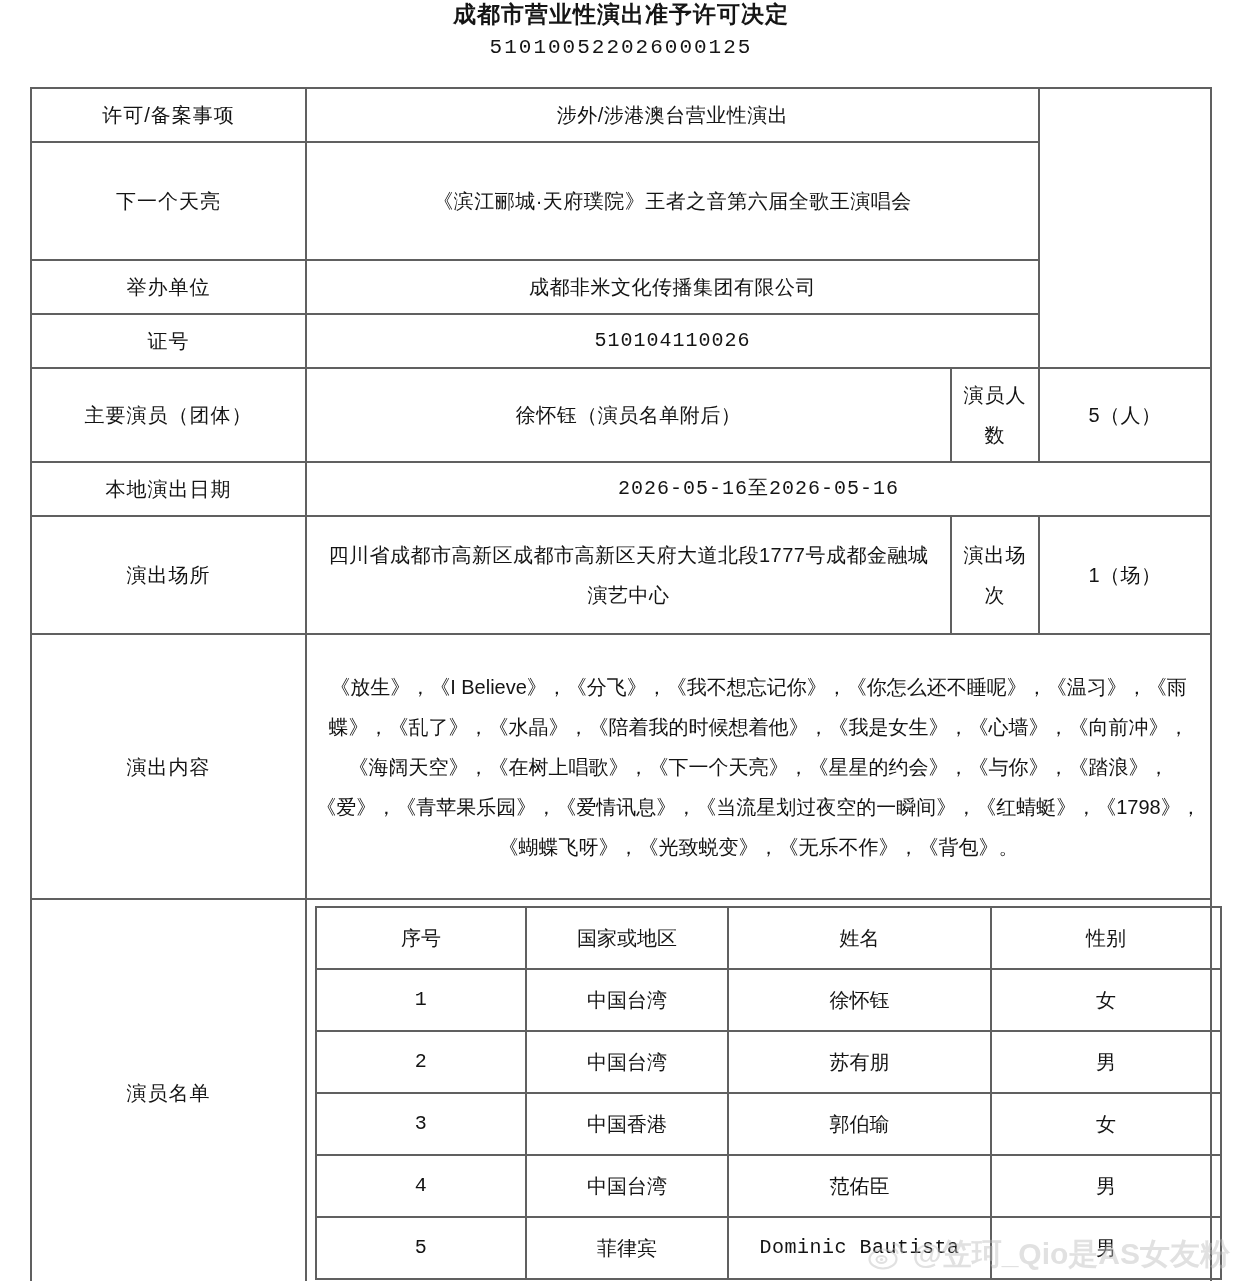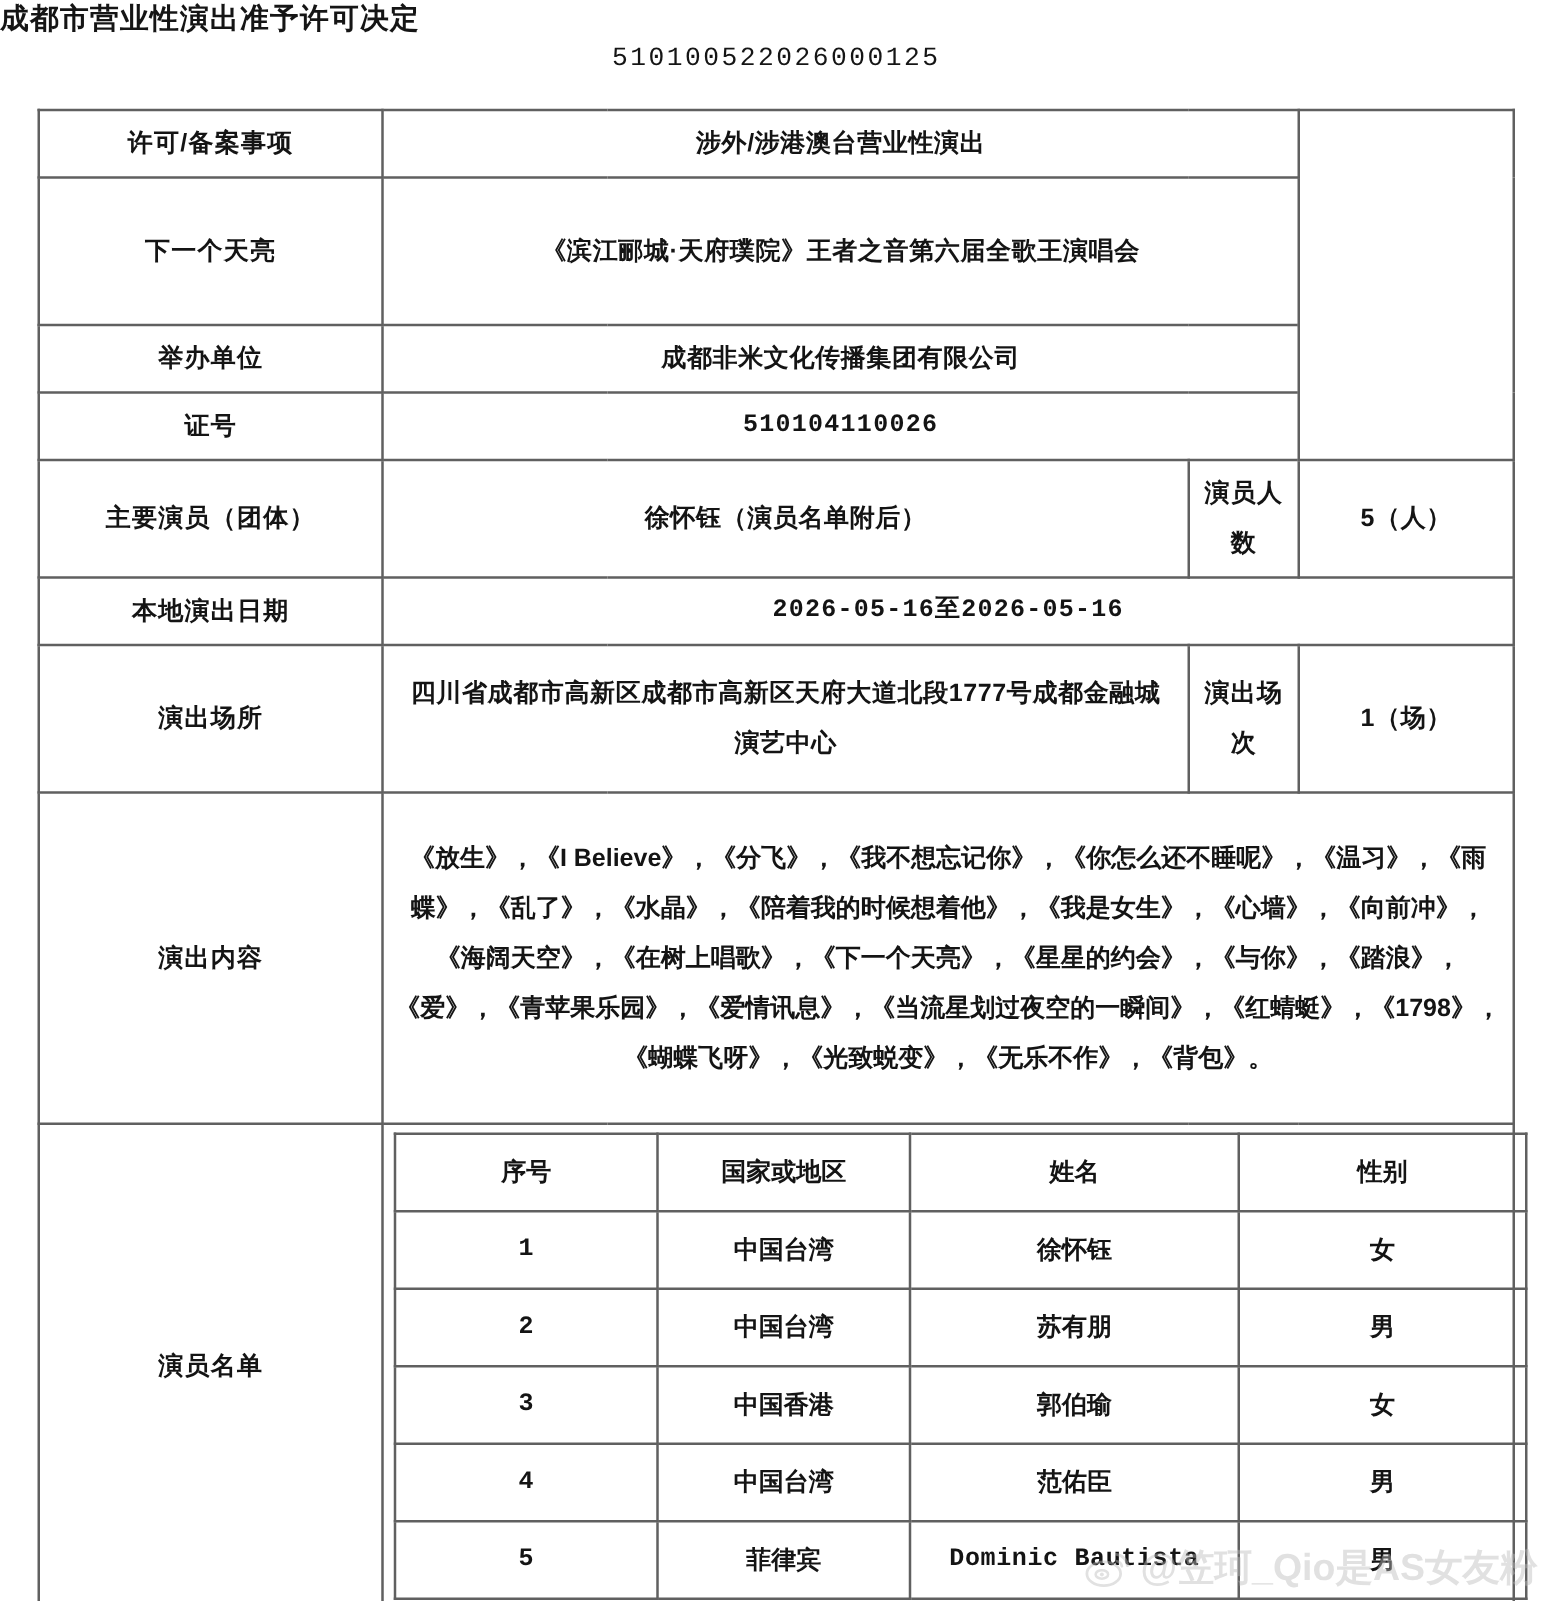--- a/index.html
+++ b/index.html
@@ -12,21 +12,21 @@
     width: 1242px;
     height: 1281px;
     position: relative;
     font-family: "Liberation Sans", "DejaVu Sans", sans-serif;
     color: #1a1a1a;
     overflow: hidden;
   }
 
   .doc-title {
     width: 100%;
-    text-align: left;
+    text-align: center;
     font-size: 23px;
     font-weight: 700;
     letter-spacing: 1px;
     padding-top: 1px;
     line-height: 26px;
     color: #151515;
   }
   .doc-number {
     width: 100%;
     text-align: center;
@@ -49,21 +49,20 @@
     table-layout: fixed;
   }
   table.permit td {
     border: 2px solid #606060;
     padding: 6px 8px;
     text-align: center;
     vertical-align: middle;
     font-size: 20px;
     line-height: 40px;
     color: #141414;
-    font-weight: bold;
   }
   td.label {
     font-weight: 400;
     letter-spacing: 1px;
   }
   td.value {
     letter-spacing: 0.5px;
   }
   td.blank-merge {
     border: 2px solid #606060;

